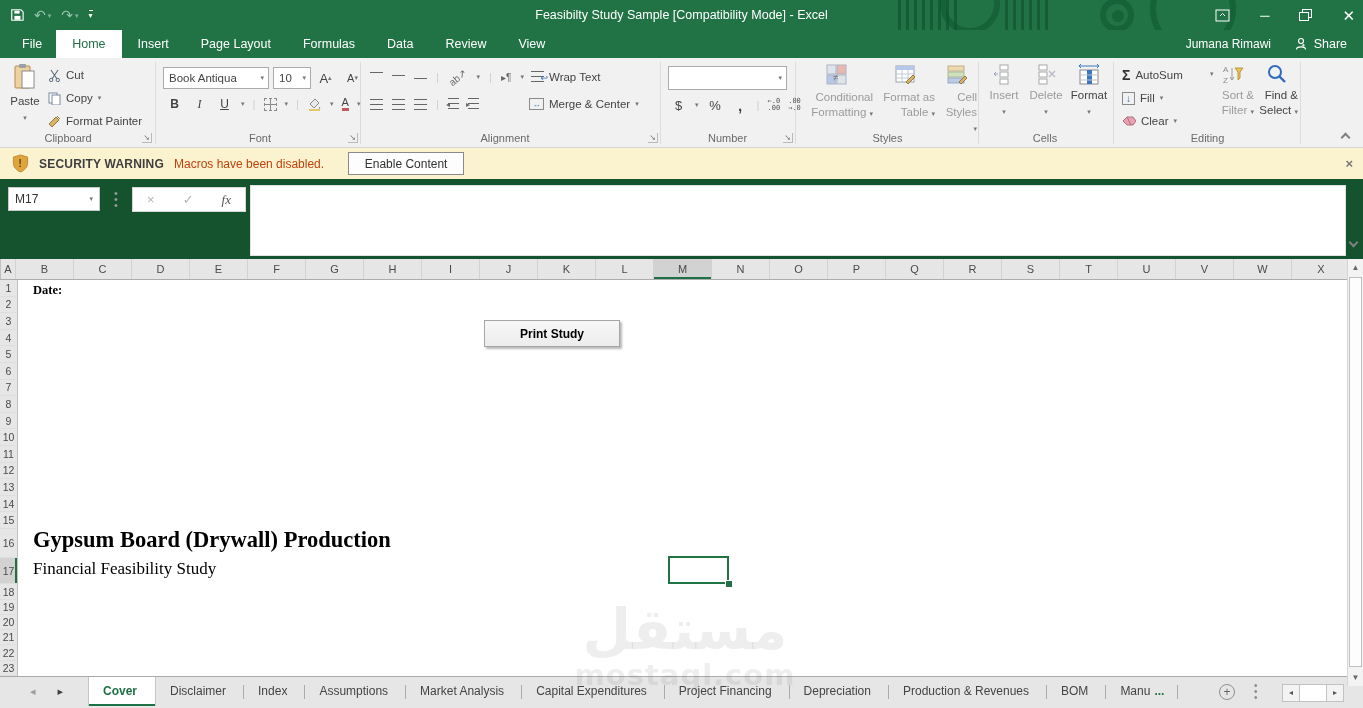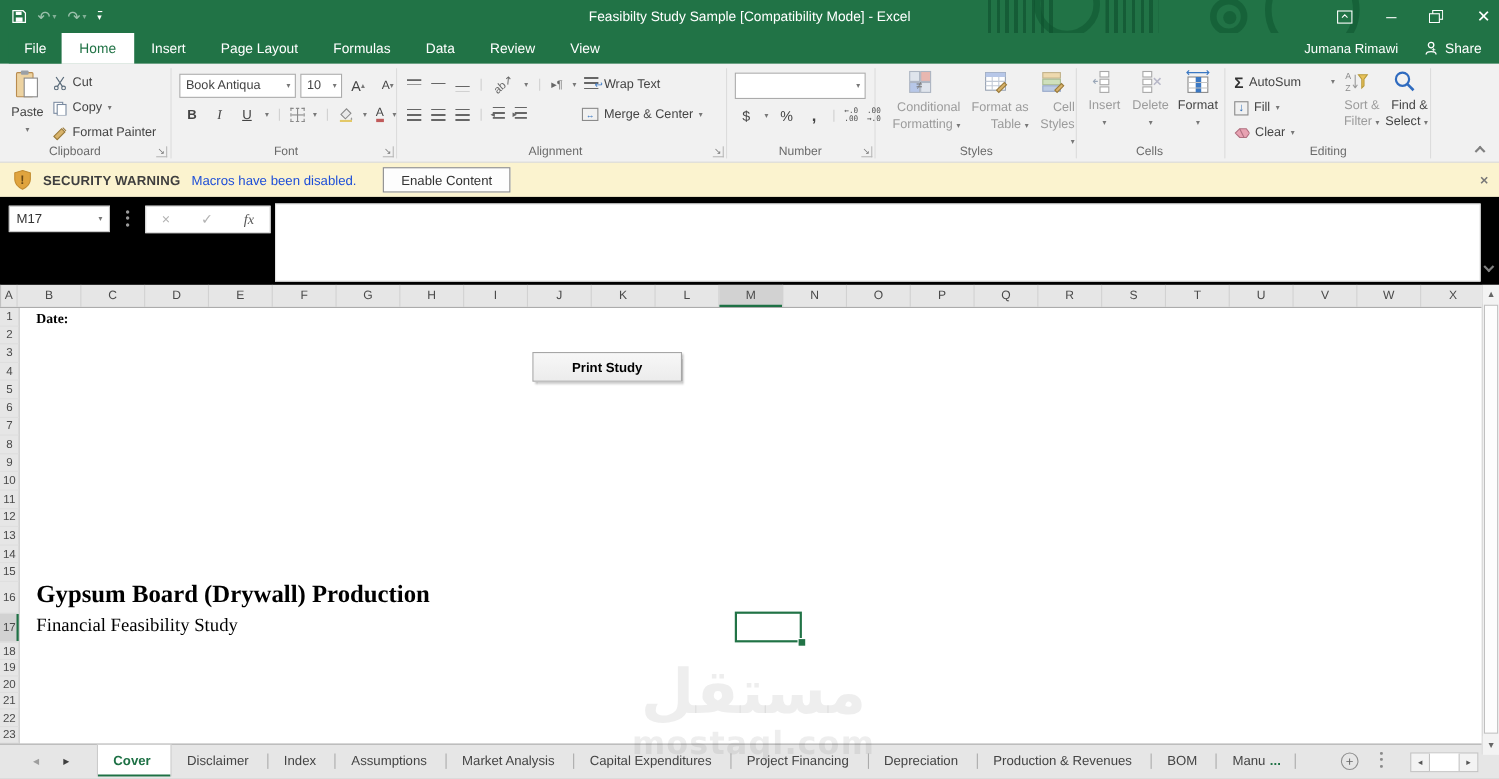--- a/index.html
+++ b/index.html
@@ -52,27 +52,27 @@
   .vbot{background-size:100% 45%;background-position:bottom}
   .chev{display:inline-block;width:7px;height:7px;border-left:2px solid #808080;border-bottom:2px solid #808080}
   .chev.up{transform:rotate(135deg)}
   .chev.down{transform:rotate(-45deg)}
   .stack2{display:inline-block;font-size:7px;line-height:7px;color:#555;text-align:left;font-family:"DejaVu Sans Mono",monospace}
   .two{font-size:11.5px;line-height:1.3;text-align:right}
 
   
   .warnbar{position:absolute;left:0;top:148px;width:1363px;height:31px;background:#fbf3cf;display:flex;align-items:center}
   .warn-title{font-weight:bold;font-size:12px;color:#3f3f3f;margin-left:10px;letter-spacing:.2px}
-  .warn-msg{font-size:12px;color:#1d4ed8;margin-left:10px}
+  .warn-msg{font-size:12px;color:#c2410c;margin-left:10px}
   .warn-btn{margin-left:24px;width:116px;height:23px;background:#fdfdfd;border:1px solid #8a8a8a;font-size:12px;color:#333;
             display:flex;align-items:center;justify-content:center;font-family:"Liberation Sans",sans-serif}
   .warn-x{position:absolute;right:10px;color:#777;font-size:13px;font-weight:bold}
 
   
-  .fxband{position:absolute;left:0;top:179px;width:1363px;height:80px;background:#000000}
+  .fxband{position:absolute;left:0;top:179px;width:1363px;height:80px;background:#14532d}
   .namebox{position:absolute;left:8px;top:8px;width:92px;height:24px;background:#fff;border:1px solid #c9c9c9;display:flex;align-items:center}
   .namebox .val{flex:1;padding-left:6px;font-size:12px;color:#333}
   .fxdots{position:absolute;left:114px;top:11px;color:#9a9a9a;font-size:11px;letter-spacing:0;line-height:6px;text-align:center}
   .opsbox{position:absolute;left:132px;top:8px;width:114px;height:25px;background:#fff;border:1px solid #d8d8d8;display:flex;align-items:center;justify-content:space-around}
   .opsbox .g{color:#b3b3b3;font-size:13px}
   .fxlbl{font-family:"Liberation Serif",serif;font-style:italic;font-size:13px;color:#555}
   .fxinput{position:absolute;left:250px;top:6px;width:1096px;height:71px;background:#fff;border:1px solid #e2e2e2}
   .fxexpand{position:absolute;left:1350px;top:60px}
 
   

